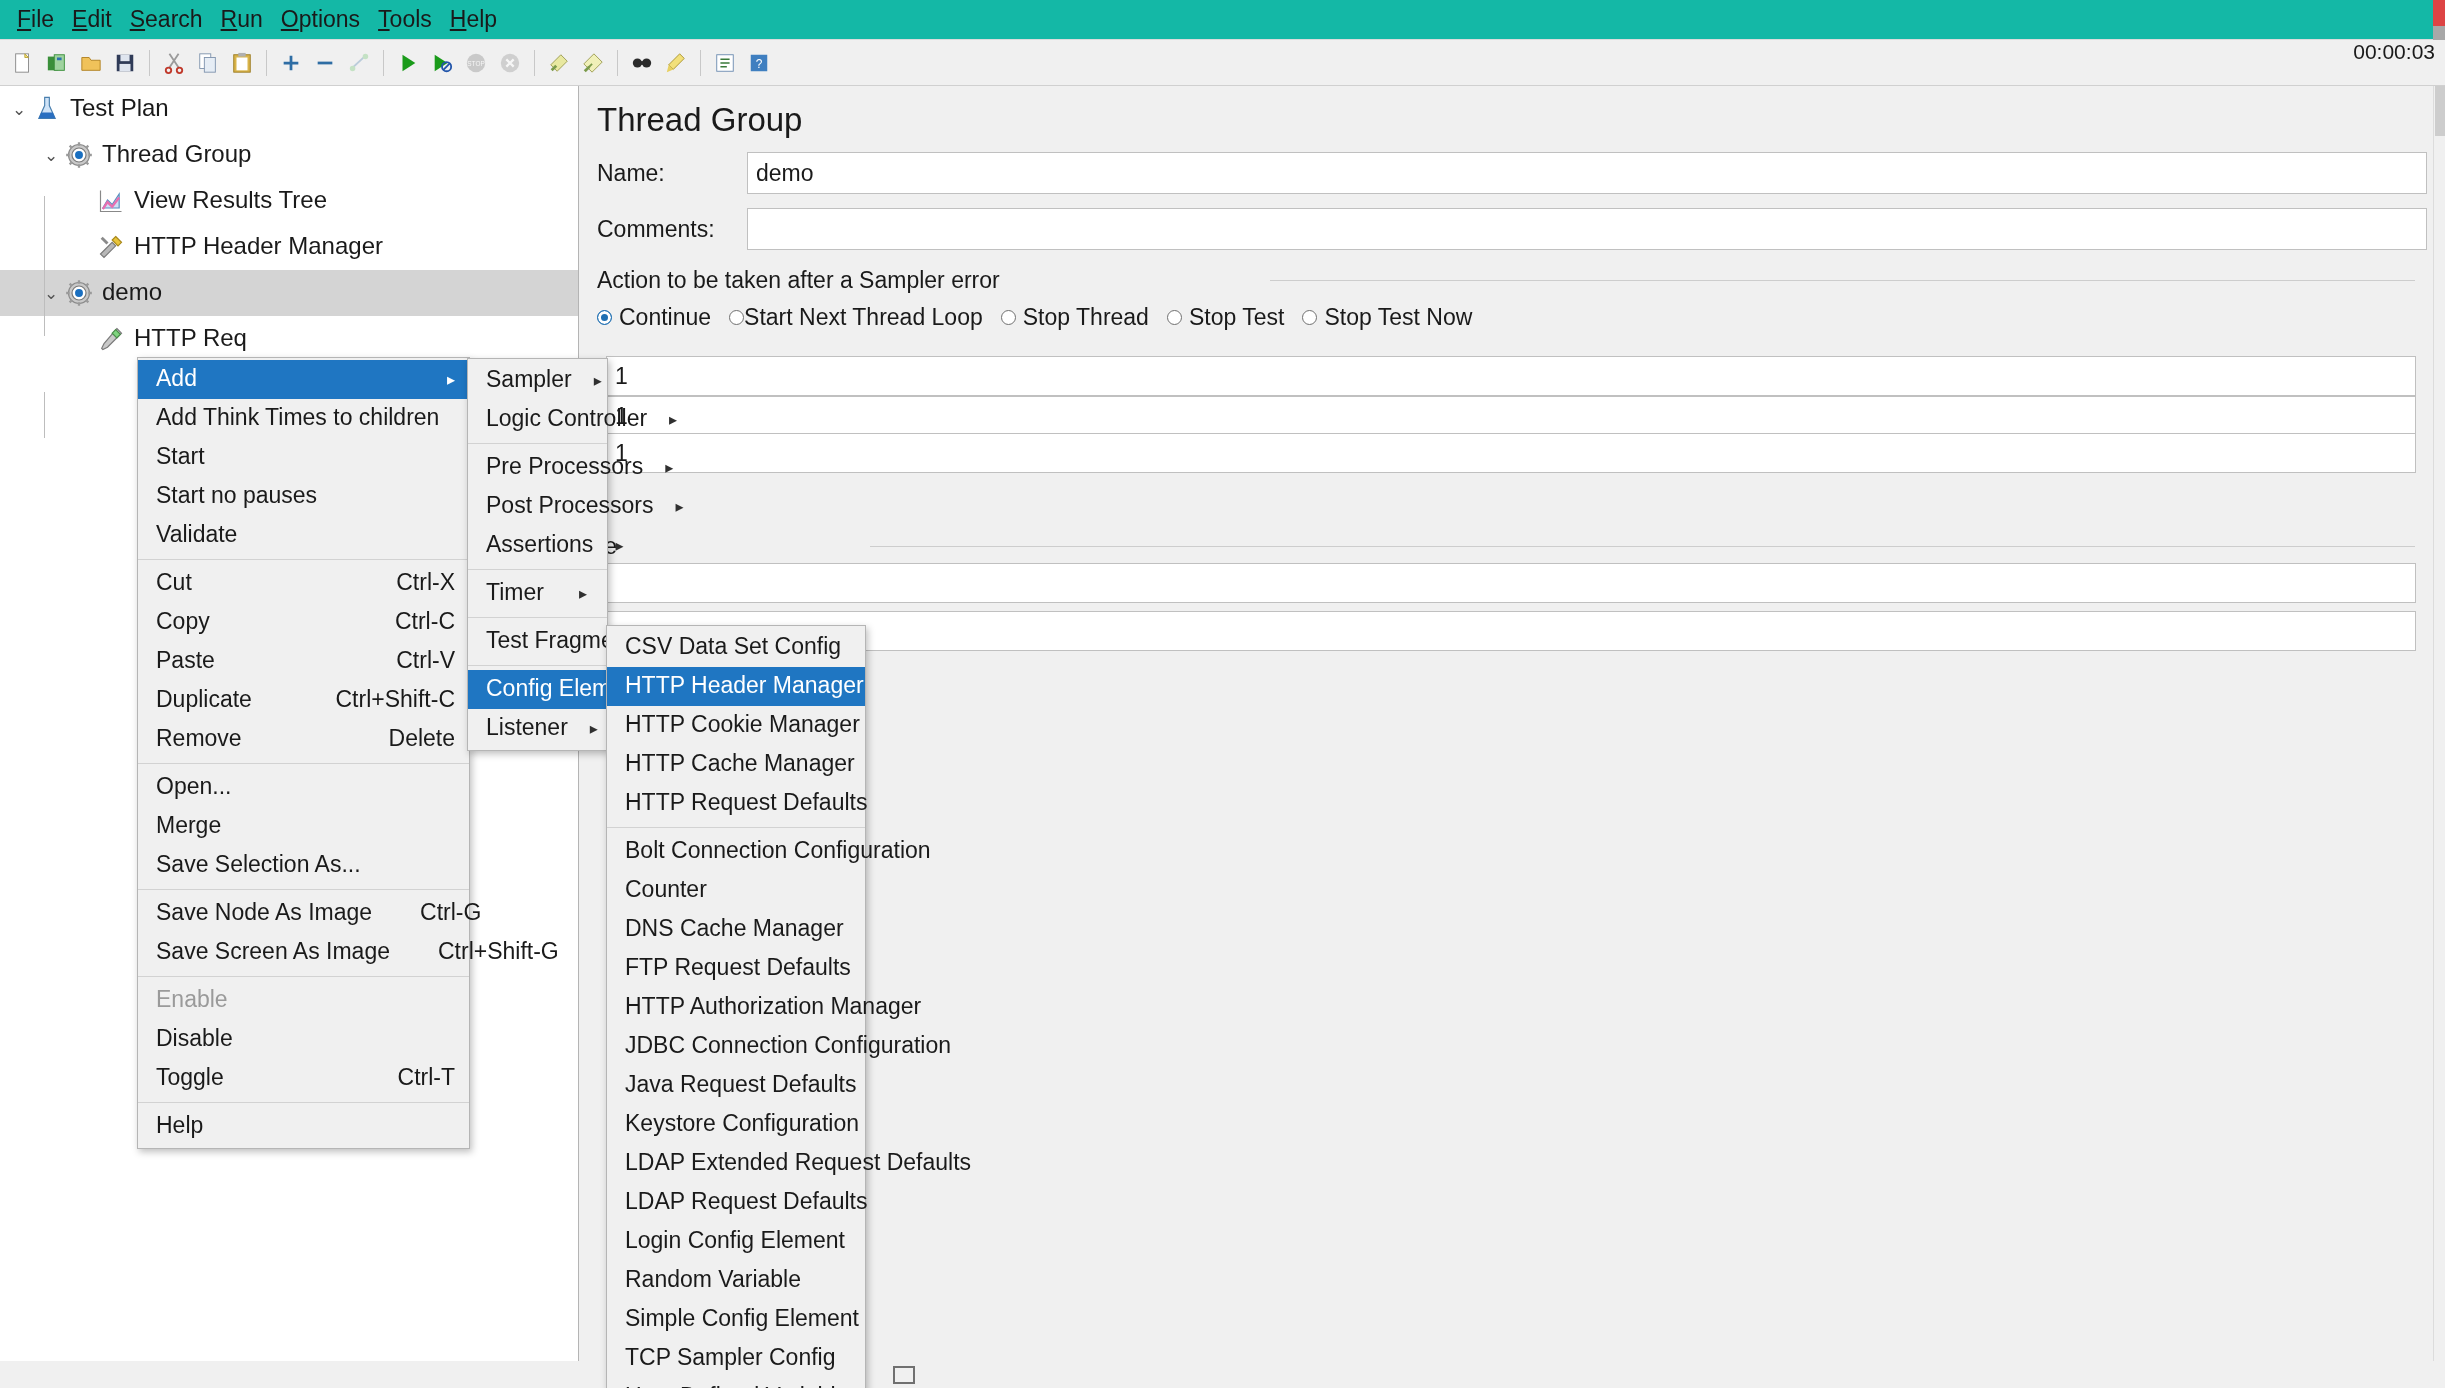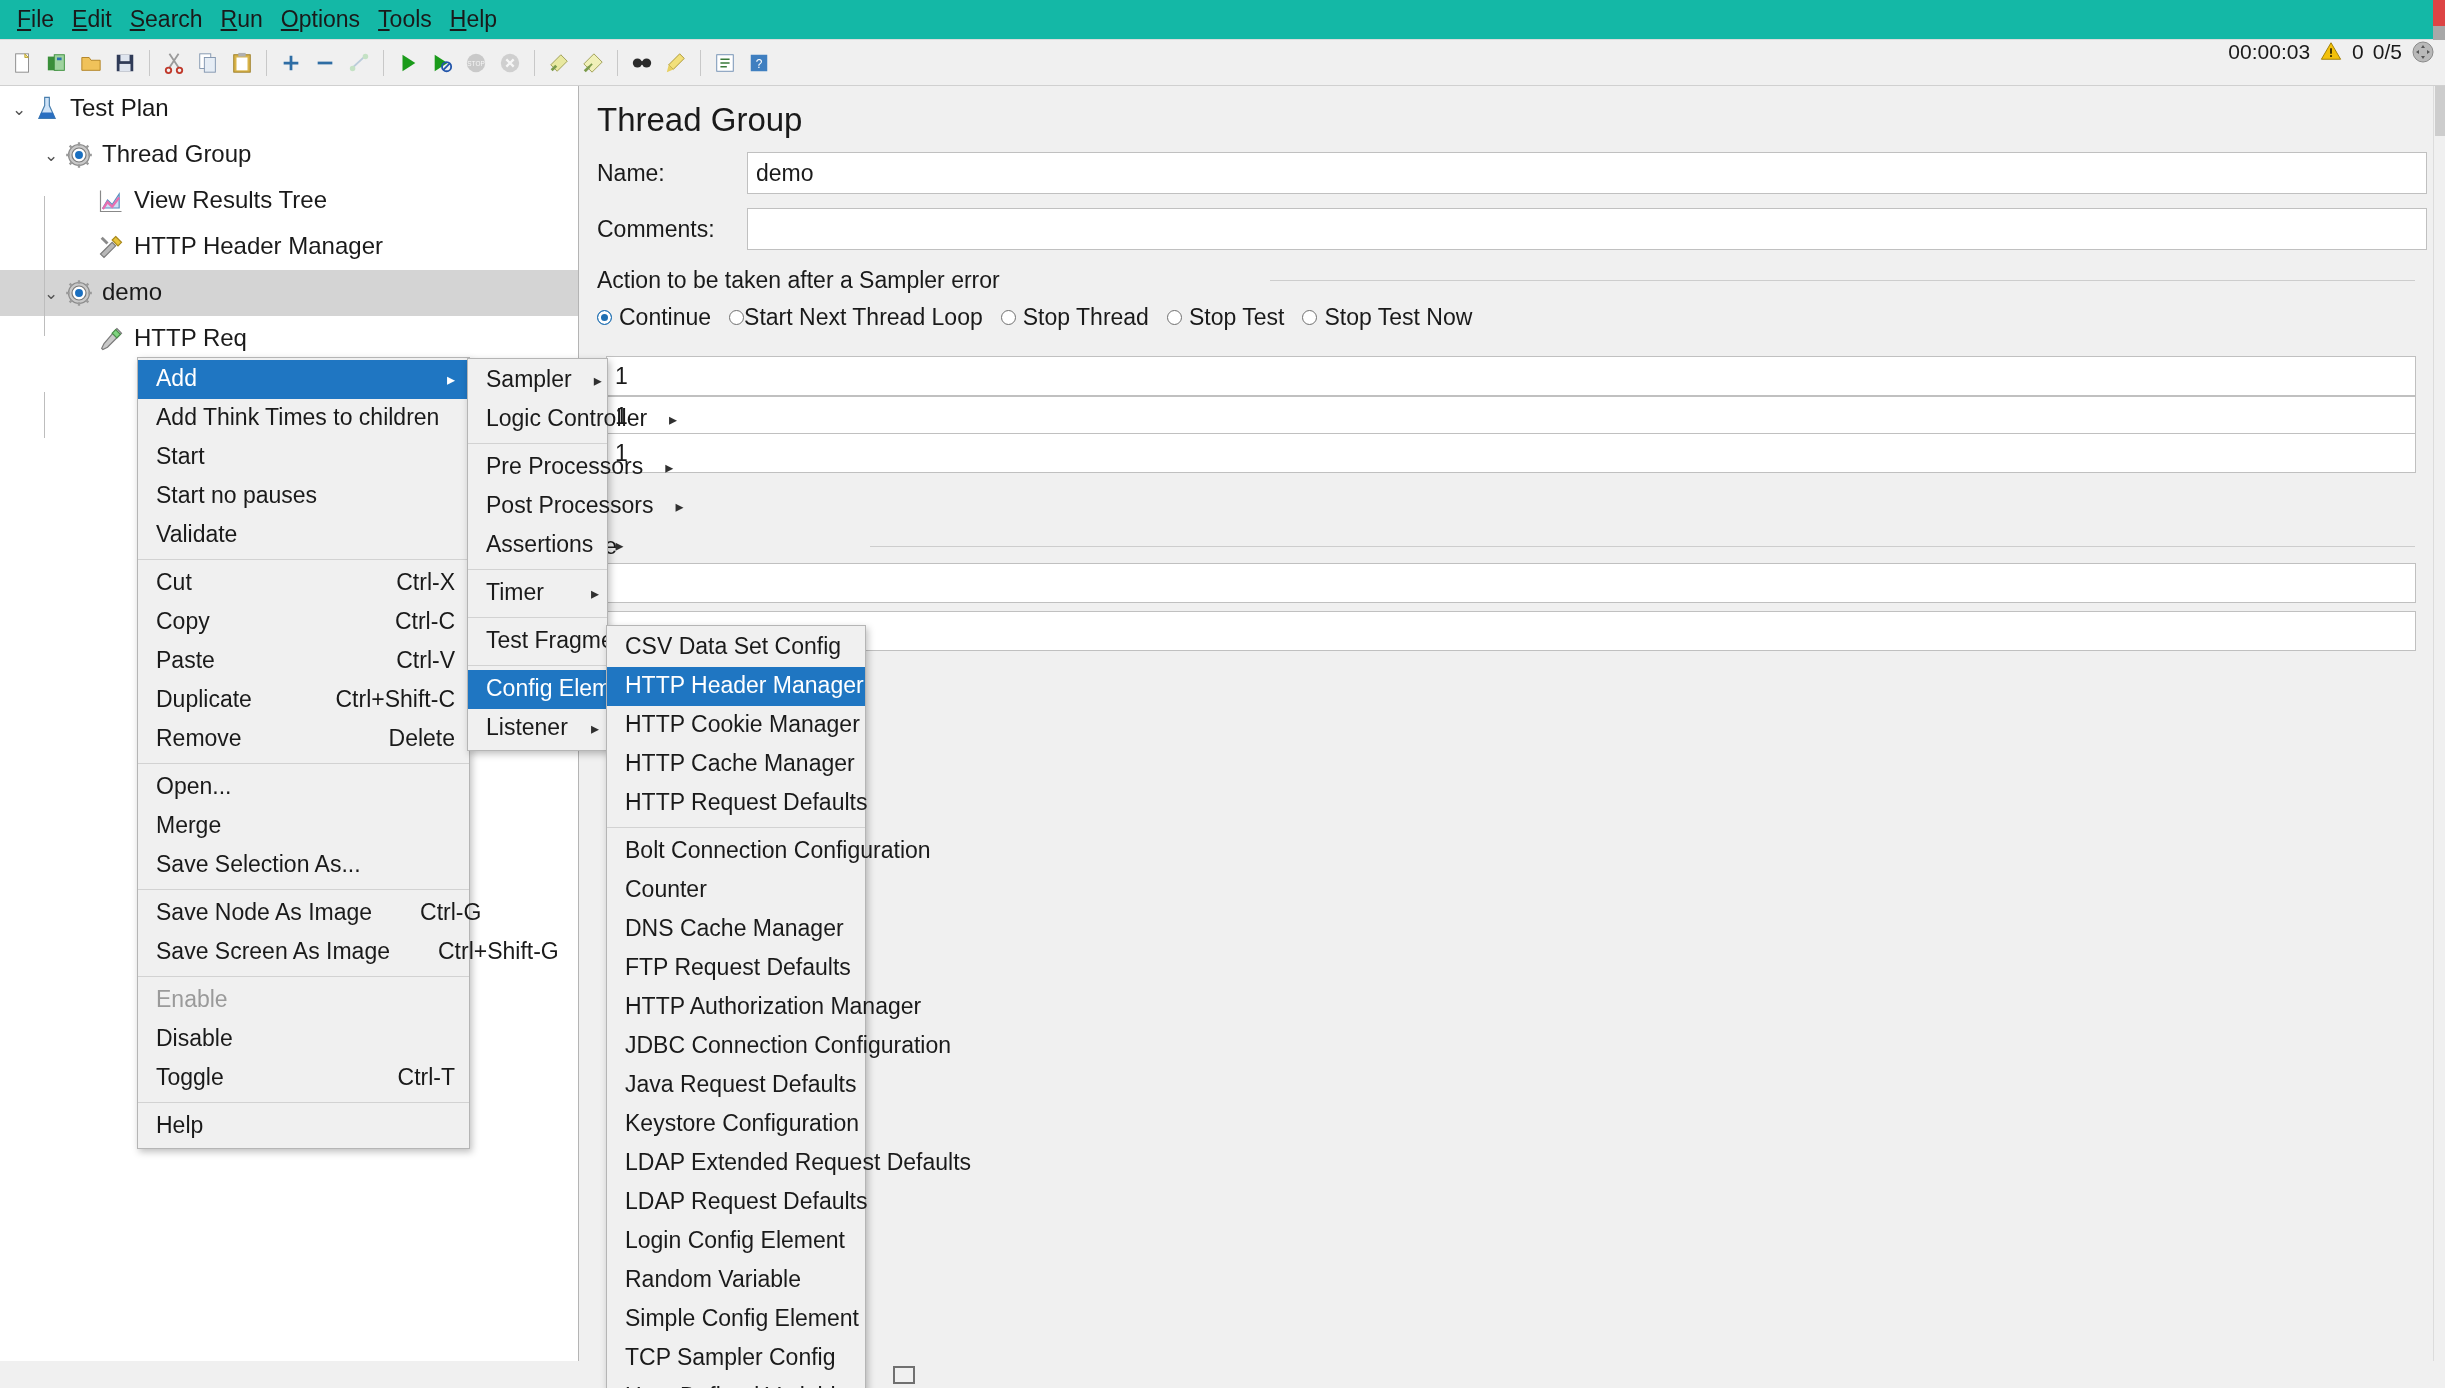--- a/index.html
+++ b/index.html
@@ -48,22 +48,22 @@
     cursor: default;
   }
   .tb-sep {
     width: 1px; height: 26px; background: #c8c8c8; margin: 0 7px;
   }
   .tb-icon { width: 22px; height: 22px; display:block; }
   .tb-dis { opacity: 0.45; }
 
   #tb-status {
     position: absolute; right: 10px; top: 0;
-    height: 46px; display: flex; 
-    font-size: 21px; color: #1a1a1a; gap: 9px;
+    height: 46px; display: flex; align-items: center;
+    font-size: 21px; color: #1a1a1a; gap: 9px; flex-direction: column;
   }
   #tb-status .warn-tri { width: 24px; height: 22px; display:block; }
   #tb-status .rcircle { width: 24px; height: 24px; display:block; }
 
   
   #tree-panel {
     position: absolute; left: 0; top: 86px;
     width: 579px; height: 1275px;
     background: #ffffff;
     border-right: 1px solid #b4b4b4;
@@ -180,21 +180,21 @@
   .mrow .arrow {
     margin-left: 22px; font-size: 16px; color: #303030; line-height: 1;
   }
   .mrow.hl .arrow { color: #fff; }
   .msep { height: 1px; background: #d2d2d2; margin: 4px 0; }
 
   #menu-ctx  { left: 137px; top: 357px; width: 333px; }
   #menu-add  { left: 467px; top: 358px; width: 140px; }
   #menu-cfg  { left: 606px; top: 625px; width: 260px; }
 
-  #menu-add .mrow { padding-right: 8px; }
+  #menu-add .mrow { padding-right: 20px; }
   #menu-add .mrow .mlabel { flex: 1; }
 
   
   #menu-add { width: 141px; }
   #menu-cfg { width: 260px; }
 </style>
 </head>
 <body>
 
 <div id="app">

